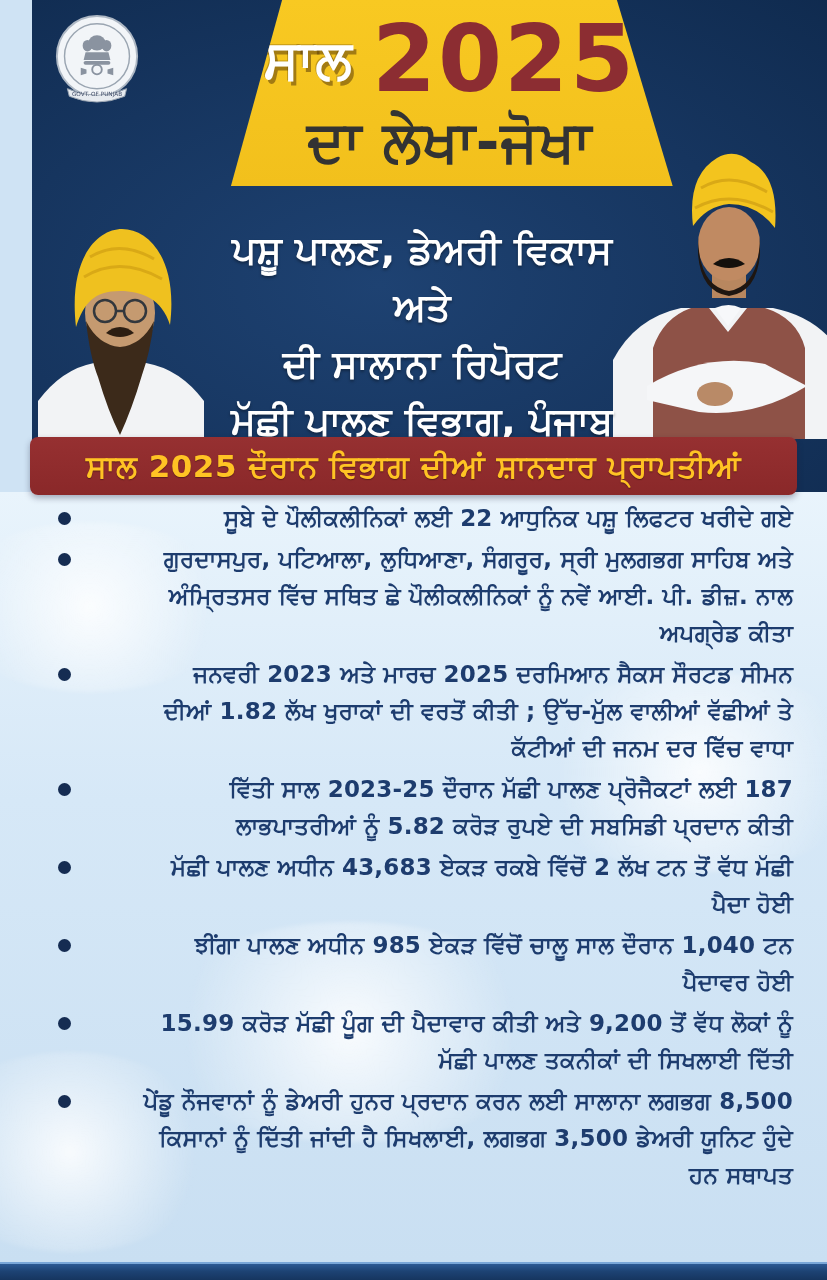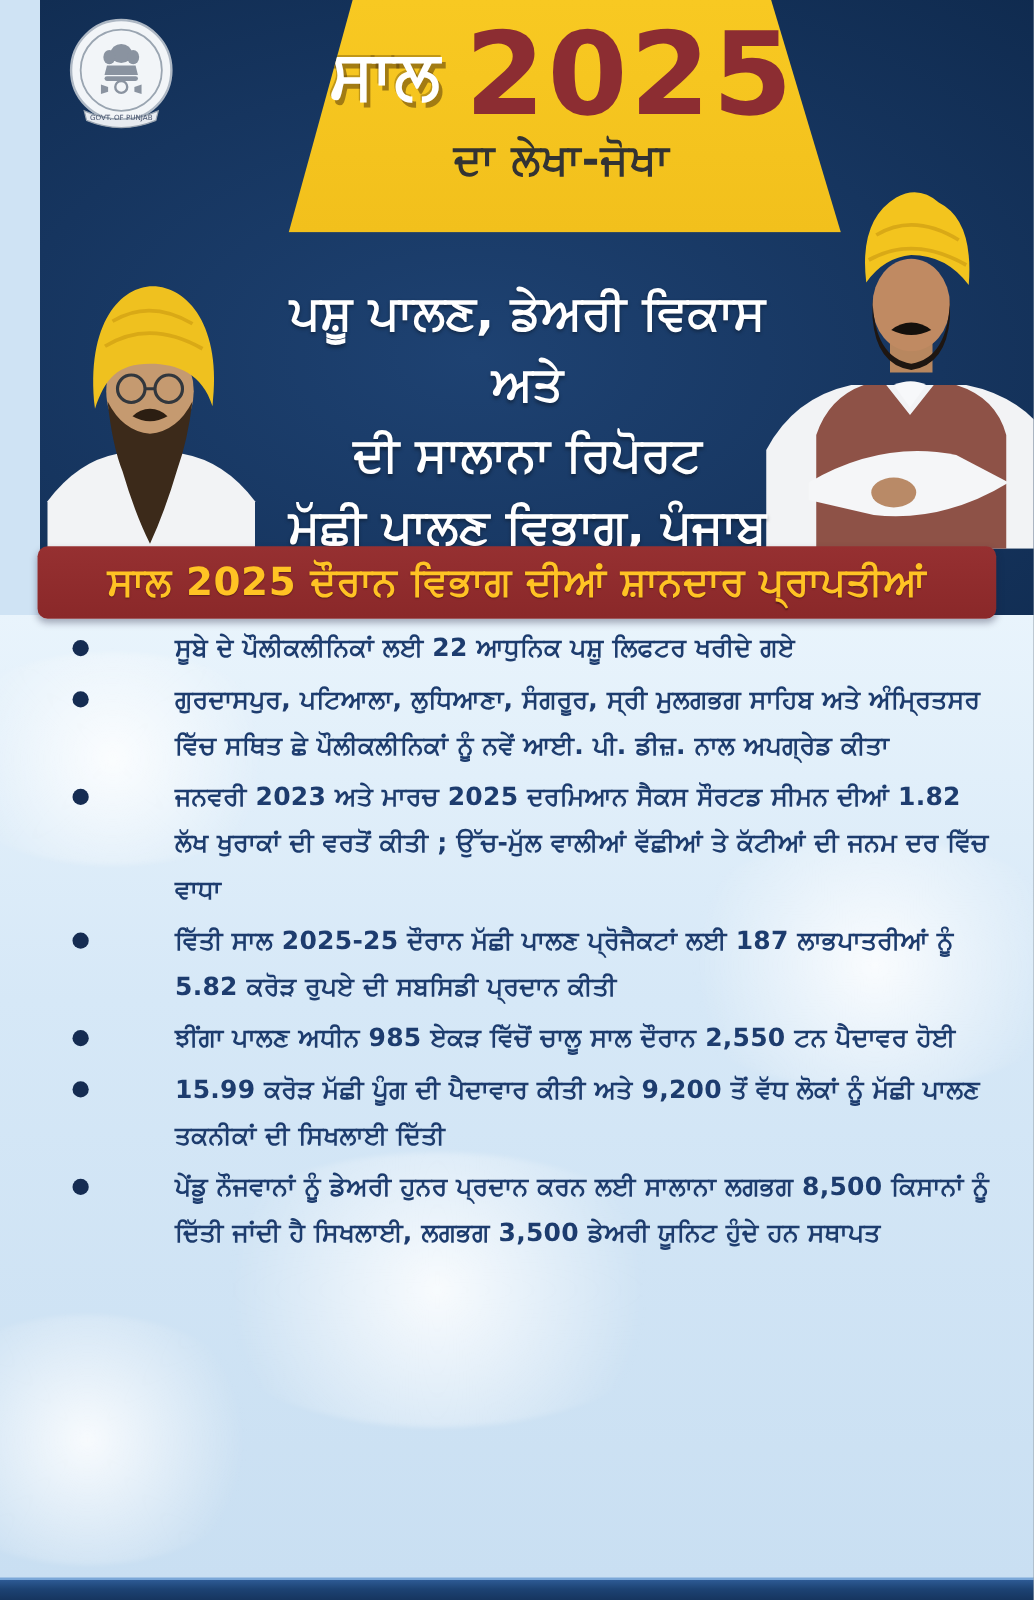--- a/index.html
+++ b/index.html
@@ -26,21 +26,21 @@
     font-size:54px;font-weight:800;color:#ffffff;
     text-shadow:3px 4px 0 rgba(92,62,10,.55), -1px -1px 0 rgba(92,62,10,.35);
     letter-spacing:1px;
   }
   .title-year{
     display:inline-block;vertical-align:top;margin-left:14px;
     font-size:92px;font-weight:800;color:#8c2d32;line-height:92px;letter-spacing:2px;
   }
   .title-sub{
     position:absolute;left:0;top:108px;width:100%;text-align:center;
-    font-size:34px;font-weight:800;color:#333333;letter-spacing:1px;
+    font-size:57px;font-weight:800;color:#333333;letter-spacing:1px;
   }
   
   .emblem{position:absolute;left:22px;top:14px;width:86px;height:92px;}
   
   .dept-heading{
     position:absolute;left:168px;top:222px;width:444px;
     text-align:center;color:#ffffff;font-weight:700;
     font-size:38px;line-height:57px;
     text-shadow:0 2px 3px rgba(0,0,0,.35);
   }
@@ -74,22 +74,23 @@
     position:absolute;left:56px;top:8px;width:737px;
     list-style:none;margin:0;padding:0;
     display:flex;flex-direction:column;gap:4px;
   }
   .achievement{position:relative;padding-left:84px;}
   .dot{
     position:absolute;left:2px;top:12px;width:13px;height:13px;border-radius:50%;
     background:#152c52;
   }
   .txt{
-    display:block;color:#1d3c6e;font-weight:700;font-size:20px;line-height:37px;
+    display:block;color:#1d3c6e;font-weight:700;font-size:23px;line-height:37px;
     letter-spacing:.2px;
+    text-align:right;
   }
   
   .bottom-bar{
     position:absolute;left:0;top:1262px;width:827px;height:18px;
     background:linear-gradient(180deg,#2a5档 0%,#1d4374 100%);
     background:linear-gradient(180deg,#2d5a94 0%,#1d4374 45%,#16355f 100%);
     border-top:2px solid #7aa7d8;box-sizing:border-box;
   }
 </style>
 </head>
@@ -181,25 +182,29 @@
       <li class="achievement">
           <span class="dot"></span>
           <span class="txt">ਗੁਰਦਾਸਪੁਰ, ਪਟਿਆਲਾ, ਲੁਧਿਆਣਾ, ਸੰਗਰੂਰ, ਸ੍ਰੀ ਮੁਲਗਭਗ ਸਾਹਿਬ ਅਤੇ ਅੰਮ੍ਰਿਤਸਰ ਵਿੱਚ ਸਥਿਤ ਛੇ ਪੌਲੀਕਲੀਨਿਕਾਂ ਨੂੰ ਨਵੇਂ ਆਈ. ਪੀ. ਡੀਜ਼. ਨਾਲ ਅਪਗ੍ਰੇਡ ਕੀਤਾ</span>
         </li>
       <li class="achievement">
           <span class="dot"></span>
           <span class="txt">ਜਨਵਰੀ 2023 ਅਤੇ ਮਾਰਚ 2025 ਦਰਮਿਆਨ ਸੈਕਸ ਸੌਰਟਡ ਸੀਮਨ ਦੀਆਂ 1.82 ਲੱਖ ਖੁਰਾਕਾਂ ਦੀ ਵਰਤੋਂ ਕੀਤੀ ; ਉੱਚ-ਮੁੱਲ ਵਾਲੀਆਂ ਵੱਛੀਆਂ ਤੇ ਕੱਟੀਆਂ ਦੀ ਜਨਮ ਦਰ ਵਿੱਚ ਵਾਧਾ</span>
         </li>
       <li class="achievement">
           <span class="dot"></span>
-          <span class="txt">ਵਿੱਤੀ ਸਾਲ 2025-25 ਦੌਰਾਨ ਮੱਛੀ ਪਾਲਣ ਪ੍ਰੋਜੈਕਟਾਂ ਲਈ 187 ਲਾਭਪਾਤਰੀਆਂ ਨੂੰ 5.82 ਕਰੋੜ ਰੁਪਏ ਦੀ ਸਬਸਿਡੀ ਪ੍ਰਦਾਨ ਕੀਤੀ</span>
-        </li>
-      <li class="achievement">
-          <span class="dot"></span>
-          <span class="txt">ਝੀਂਗਾ ਪਾਲਣ ਅਧੀਨ 985 ਏਕੜ ਵਿੱਚੋਂ ਚਾਲੂ ਸਾਲ ਦੌਰਾਨ 2,550 ਟਨ ਪੈਦਾਵਰ ਹੋਈ</span>
+          <span class="txt">ਵਿੱਤੀ ਸਾਲ 2023-25 ਦੌਰਾਨ ਮੱਛੀ ਪਾਲਣ ਪ੍ਰੋਜੈਕਟਾਂ ਲਈ 187 ਲਾਭਪਾਤਰੀਆਂ ਨੂੰ 5.82 ਕਰੋੜ ਰੁਪਏ ਦੀ ਸਬਸਿਡੀ ਪ੍ਰਦਾਨ ਕੀਤੀ</span>
+        </li>
+      <li class="achievement">
+          <span class="dot"></span>
+          <span class="txt">ਮੱਛੀ ਪਾਲਣ ਅਧੀਨ 43,683 ਏਕੜ ਰਕਬੇ ਵਿੱਚੋਂ 2 ਲੱਖ ਟਨ ਤੋਂ ਵੱਧ ਮੱਛੀ ਪੈਦਾ ਹੋਈ</span>
+        </li>
+      <li class="achievement">
+          <span class="dot"></span>
+          <span class="txt">ਝੀਂਗਾ ਪਾਲਣ ਅਧੀਨ 985 ਏਕੜ ਵਿੱਚੋਂ ਚਾਲੂ ਸਾਲ ਦੌਰਾਨ 1,040 ਟਨ ਪੈਦਾਵਰ ਹੋਈ</span>
         </li>
       <li class="achievement">
           <span class="dot"></span>
           <span class="txt">15.99 ਕਰੋੜ ਮੱਛੀ ਪੂੰਗ ਦੀ ਪੈਦਾਵਾਰ ਕੀਤੀ ਅਤੇ 9,200 ਤੋਂ ਵੱਧ ਲੋਕਾਂ ਨੂੰ ਮੱਛੀ ਪਾਲਣ ਤਕਨੀਕਾਂ ਦੀ ਸਿਖਲਾਈ ਦਿੱਤੀ</span>
         </li>
       <li class="achievement">
           <span class="dot"></span>
           <span class="txt">ਪੇਂਡੂ ਨੌਜਵਾਨਾਂ ਨੂੰ ਡੇਅਰੀ ਹੁਨਰ ਪ੍ਰਦਾਨ ਕਰਨ ਲਈ ਸਾਲਾਨਾ ਲਗਭਗ 8,500 ਕਿਸਾਨਾਂ ਨੂੰ ਦਿੱਤੀ ਜਾਂਦੀ ਹੈ ਸਿਖਲਾਈ, ਲਗਭਗ 3,500 ਡੇਅਰੀ ਯੂਨਿਟ ਹੁੰਦੇ ਹਨ ਸਥਾਪਤ</span>
         </li>
 

